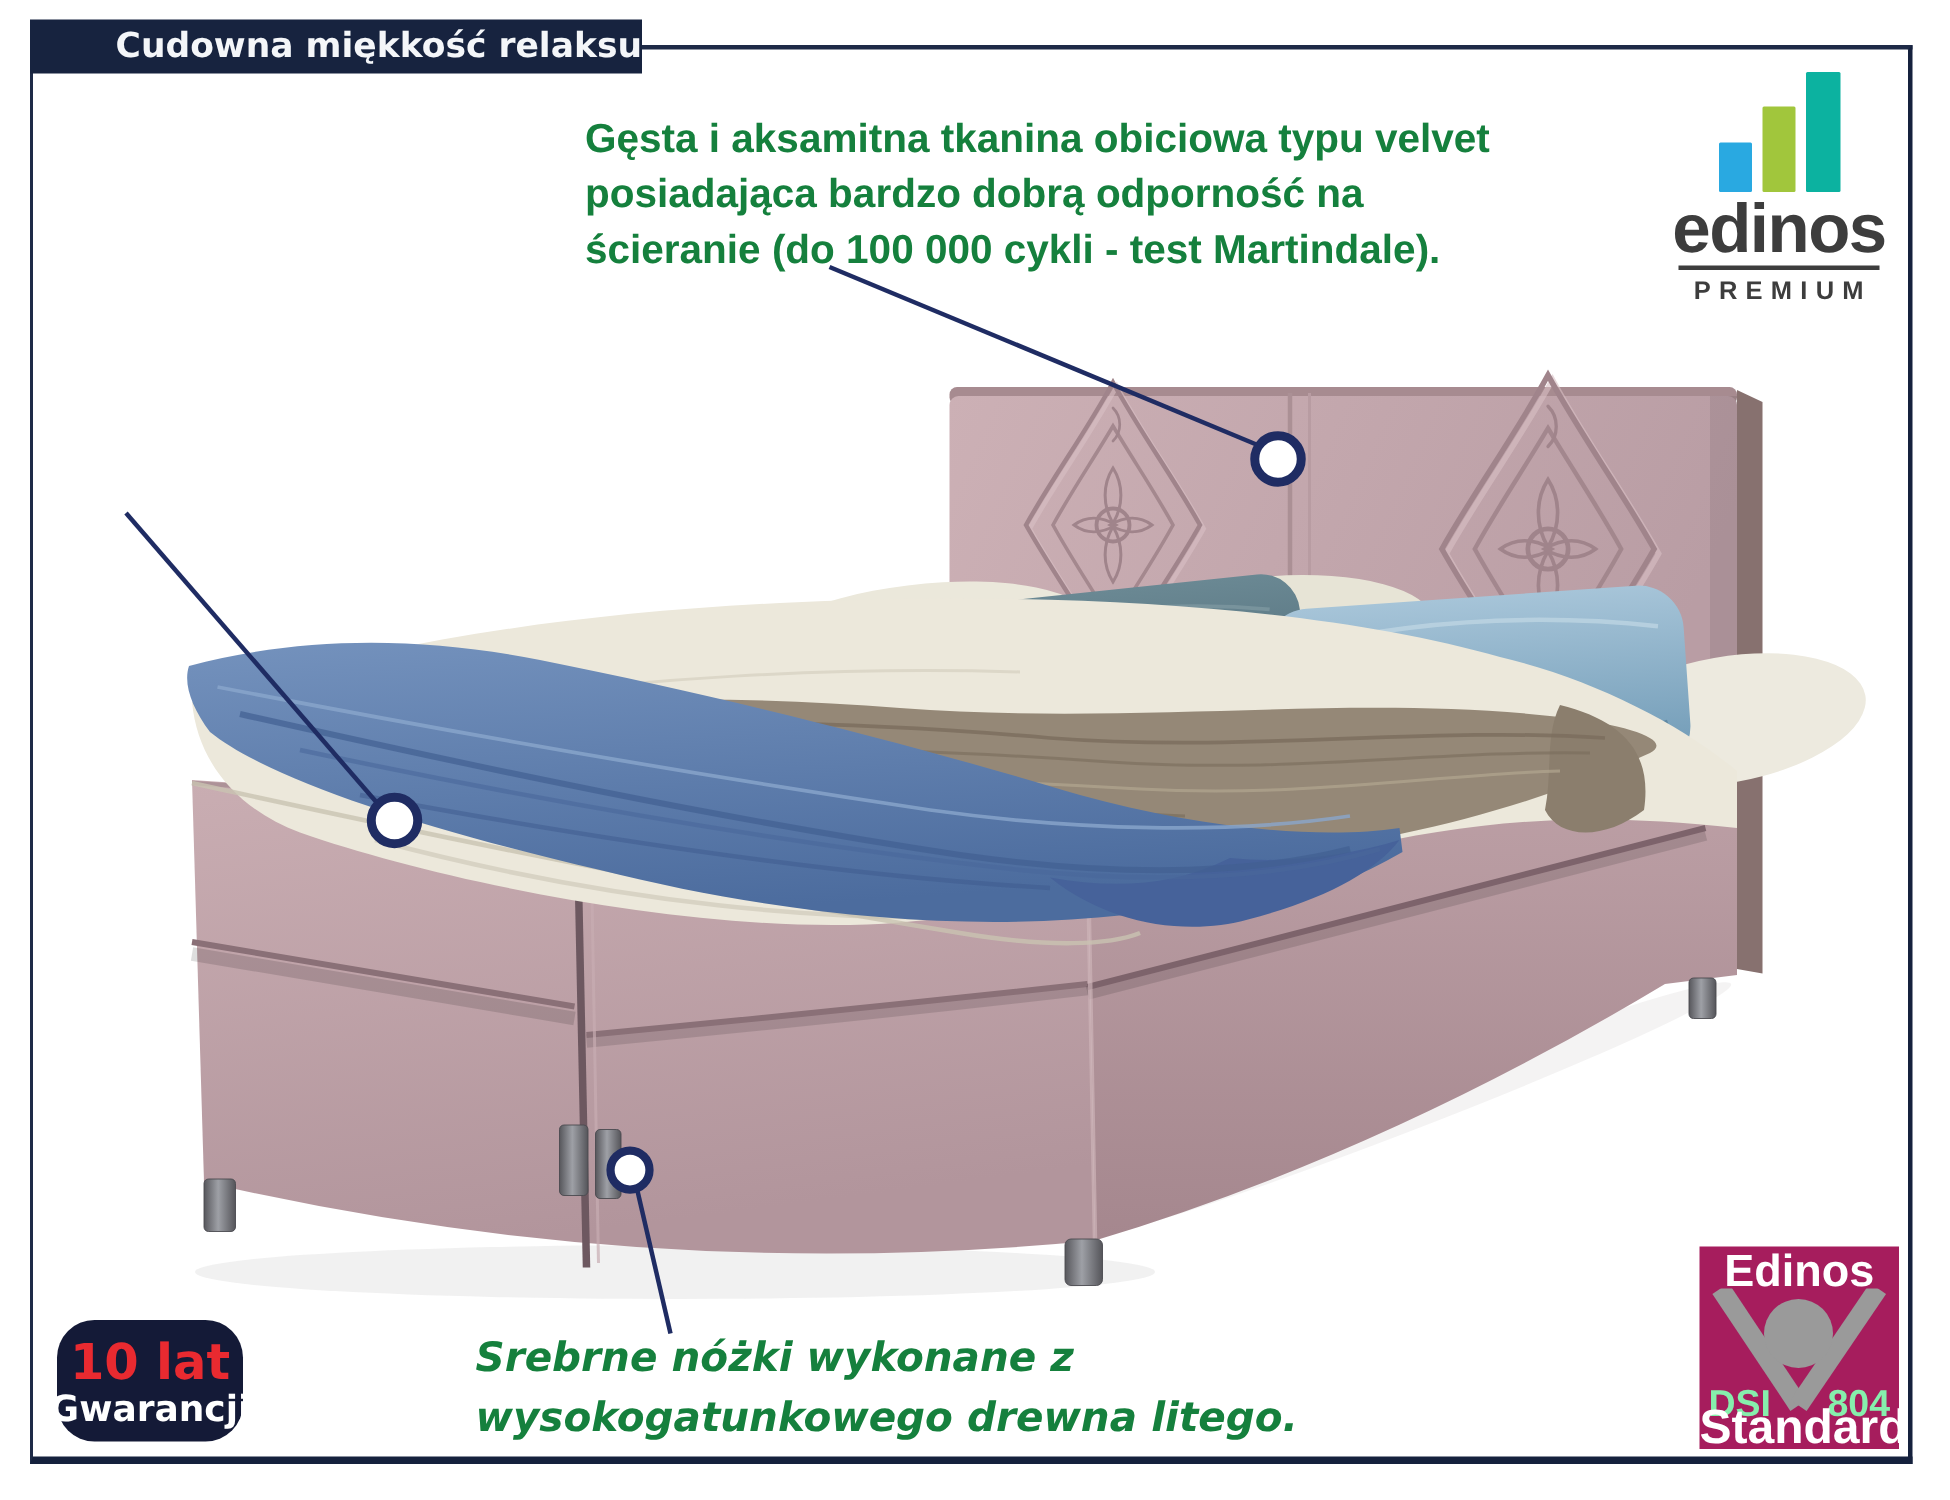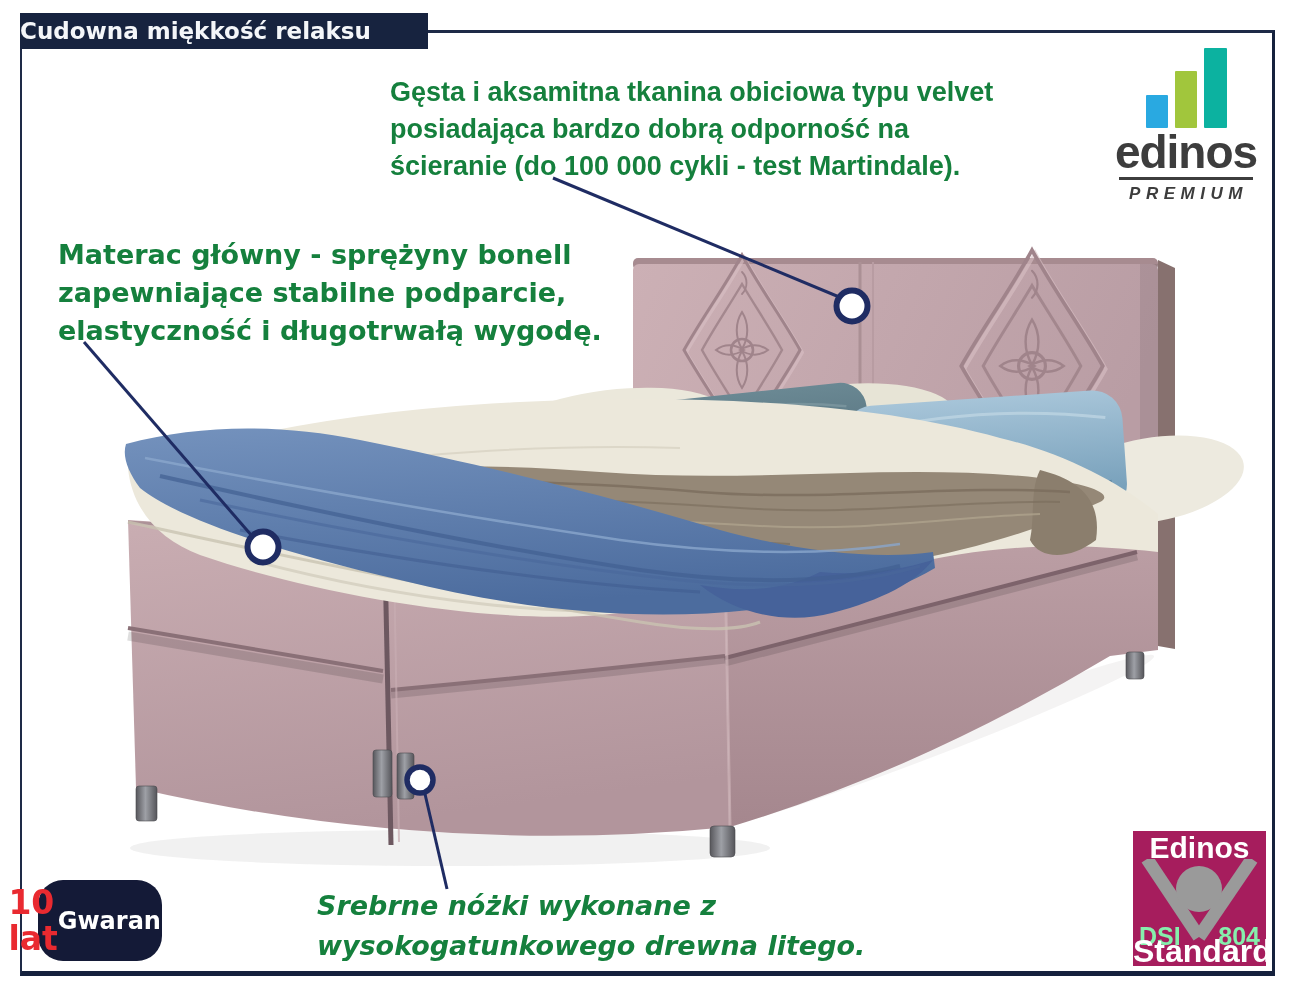--- a/index.html
+++ b/index.html
@@ -4,42 +4,42 @@
 <style>
   html,body{margin:0;padding:0;background:#ffffff;}
   #stage{position:relative;width:1300px;height:1000px;background:#ffffff;overflow:hidden;
          font-family:"DejaVu Sans",sans-serif;}
   
   .frame{position:absolute;left:20px;top:30px;width:1255px;height:946px;box-sizing:border-box;
          border-left:2px solid #1e2a47;border-top:3px solid #1e2a47;
          border-right:3px solid #15213d;border-bottom:5px solid #15213d;}
   
   .banner{position:absolute;left:20px;top:13px;width:408px;height:36px;background:#17233f;
-          color:#f4f6f9;font-weight:bold;font-size:23px;line-height:36px;text-align:left;
+          color:#f4f6f9;font-weight:bold;font-size:23px;line-height:36px;text-align:right;
           font-family:"DejaVu Sans",sans-serif;}
   
   .ann{position:absolute;color:#15803d;font-weight:bold;}
   .ann1{left:390px;top:74px;font-family:"Liberation Sans",sans-serif;font-size:27px;line-height:37px;}
   .ann2{left:58px;top:236px;font-family:"DejaVu Sans",sans-serif;font-size:27px;line-height:38px;}
   .ann3{left:317px;top:886px;font-family:"DejaVu Sans",sans-serif;font-size:27px;line-height:40px;font-style:italic;}
   
   .logo{position:absolute;left:1108px;top:46px;width:156px;text-align:center;}
   .logo-bars{display:flex;justify-content:center;align-items:flex-end;gap:7px;height:82px;}
   .bar{display:block;border-radius:1px;}
   .bar.b1{width:22px;height:33px;background:#29a9e1;}
   .bar.b2{width:22px;height:57px;background:#a1c63c;}
   .bar.b3{width:23px;height:80px;background:#0cb2a0;}
   .logo-name{font-family:"Liberation Sans",sans-serif;font-weight:bold;font-size:46px;
              letter-spacing:-1px;color:#3d3d3d;line-height:44px;margin-top:2px;}
   .logo-divider{width:134px;height:3px;background:#3d3d3d;margin:3px auto 4px auto;}
   .logo-tier{font-family:"Liberation Sans",sans-serif;font-weight:bold;font-size:17px;
-             letter-spacing:5.5px;color:#3d3d3d;padding-left:5px;font-style:italic;}
+             letter-spacing:5.5px;color:#3d3d3d;padding-left:5px;}
   
   .warranty{position:absolute;left:38px;top:880px;width:124px;height:81px;background:#141a37;
-            border-radius:25px;display:flex;align-items:center;justify-content:center;}
+            border-radius:25px;display:flex;flex-direction:column;align-items:center;justify-content:center;text-align:right;}
   .warranty .value{color:#e92a30;font-weight:bold;font-size:33px;line-height:36px;}
   .warranty .label{color:#ffffff;font-weight:bold;font-size:24px;line-height:26px;}
   
   .standards{position:absolute;left:1133px;top:831px;width:133px;height:135px;background:#a61d5d;
              font-family:"Liberation Sans",sans-serif;font-weight:bold;text-align:center;overflow:hidden;}
   .std-brand{color:#ffffff;font-size:30px;line-height:32px;margin-top:1px;}
   .std-svg{position:absolute;left:0;top:28px;width:133px;height:90px;}
   .std-row{position:absolute;top:92px;left:0;width:133px;display:flex;justify-content:space-between;
            padding:0 6px;box-sizing:border-box;color:#86efac;font-size:25px;line-height:26px;}
   .std-label{position:absolute;bottom:1px;left:0;width:144px;color:#ffffff;font-size:32px;line-height:28px;}
@@ -212,25 +212,20 @@
       <circle cx="420" cy="780" r="13" stroke-width="5.5"></circle>
     </g>
   </svg>
 
   <div class="ann ann1">
     <div>Gęsta i aksamitna tkanina obiciowa typu velvet</div>
     <div>posiadająca bardzo dobrą odporność na</div>
     <div>ścieranie (do 100 000 cykli - test Martindale).</div>
   </div>
 
-  <div class="ann ann2">
-    <div>Materac główny - sprężyny bonell</div>
-    <div>zapewniające stabilne podparcie,</div>
-    <div>elastyczność i długotrwałą wygodę.</div>
-  </div>
 
   <div class="ann ann3">
     <div>Srebrne nóżki wykonane z</div>
     <div>wysokogatunkowego drewna litego.</div>
   </div>
 
   <div class="warranty">
     <div class="value">10 lat</div>
     <div class="label">Gwarancji</div>
   </div>

